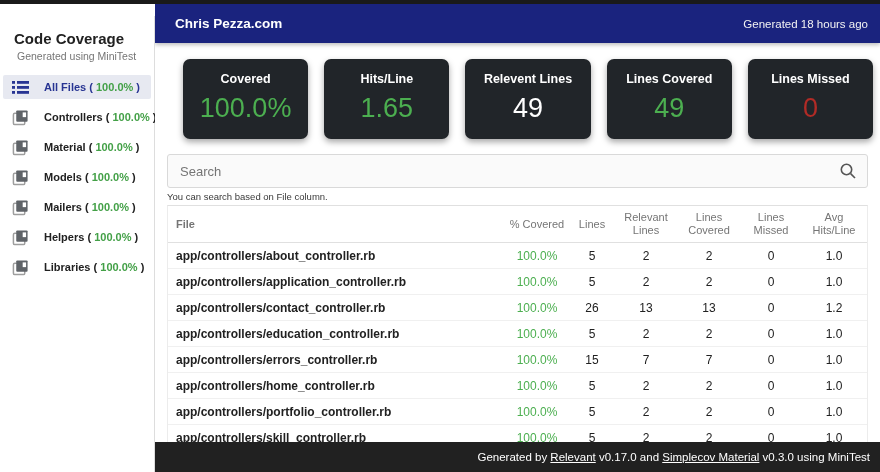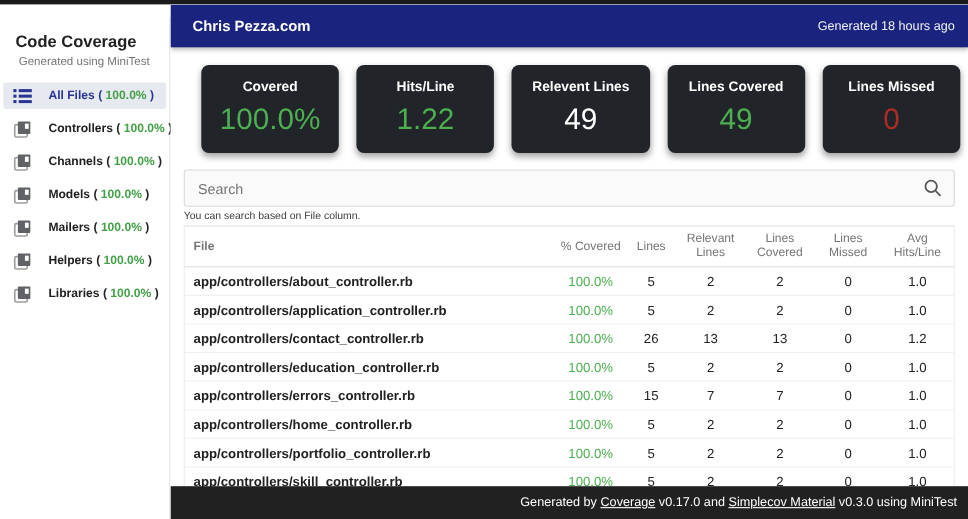--- a/index.html
+++ b/index.html
@@ -107,21 +107,21 @@
     </div>
 
     <div class="sb-item">
       <span class="sb-ico">
         <svg width="17" height="17" viewBox="0 0 18 18">
             <rect x="1.5" y="4.5" width="12" height="12" rx="1.5" fill="none" stroke="#9e9e9e" stroke-width="1.6"></rect>
             <rect x="4.5" y="1.5" width="12" height="12" rx="1" fill="#5f6368"></rect>
             <rect x="11.3" y="3.6" width="3.6" height="5" fill="#fff"></rect>
           </svg>
       </span>
-      <span class="sb-label"><span>Channels</span> <span>( </span><span class="sb-pct">100.0%</span><span> )</span></span>
+      <span class="sb-label"><span>Material</span> <span>( </span><span class="sb-pct">100.0%</span><span> )</span></span>
     </div>
 
     <div class="sb-item">
       <span class="sb-ico">
         <svg width="17" height="17" viewBox="0 0 18 18">
             <rect x="1.5" y="4.5" width="12" height="12" rx="1.5" fill="none" stroke="#9e9e9e" stroke-width="1.6"></rect>
             <rect x="4.5" y="1.5" width="12" height="12" rx="1" fill="#5f6368"></rect>
             <rect x="11.3" y="3.6" width="3.6" height="5" fill="#fff"></rect>
           </svg>
       </span>
@@ -172,21 +172,21 @@
     <span class="appbar-right">Generated 18 hours ago</span>
   </div>
 
   <div class="cards">
     <div class="card">
       <div class="card-title">Covered</div>
       <div class="card-value val-green">100.0%</div>
     </div>
     <div class="card">
       <div class="card-title">Hits/Line</div>
-      <div class="card-value val-green">1.22</div>
+      <div class="card-value val-green">1.65</div>
     </div>
     <div class="card">
       <div class="card-title">Relevent Lines</div>
       <div class="card-value val-white">49</div>
     </div>
     <div class="card">
       <div class="card-title">Lines Covered</div>
       <div class="card-value val-green">49</div>
     </div>
     <div class="card">
@@ -289,15 +289,15 @@
           <td>5</td>
           <td>2</td>
           <td>2</td>
           <td>0</td>
           <td>1.0</td>
         </tr>
       </tbody>
     </table>
   </div>
 
-  <div class="footer"><span>Generated by </span><a>Coverage</a><span> v0.17.0 and </span><a>Simplecov Material</a><span> v0.3.0 using MiniTest</span></div>
+  <div class="footer"><span>Generated by </span><a>Relevant</a><span> v0.17.0 and </span><a>Simplecov Material</a><span> v0.3.0 using MiniTest</span></div>
 
 </div>
 
 </body></html>

